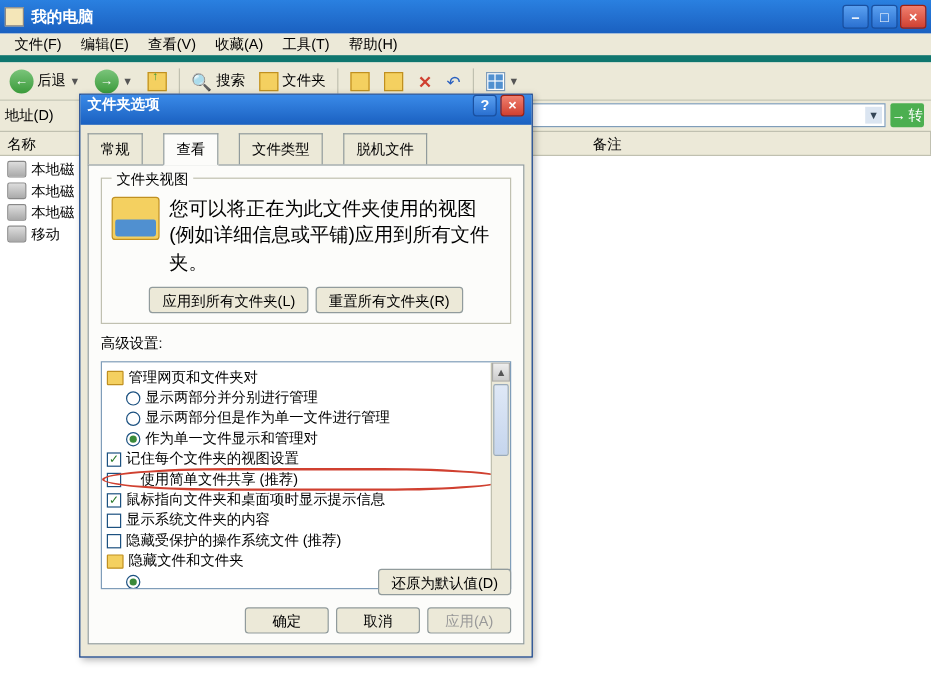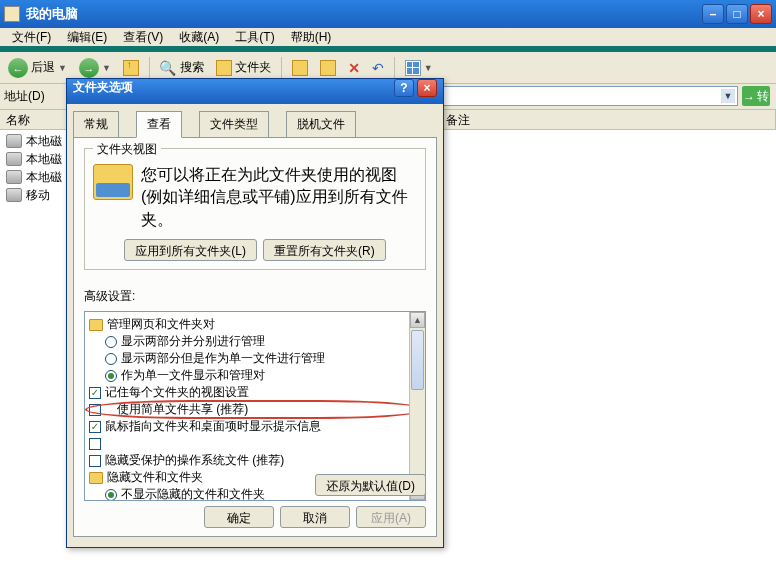--- a/index.html
+++ b/index.html
@@ -24,42 +24,42 @@
 .tico { width: 16px; height: 16px; display: inline-block; }
 
 
 .addrbar { height: 26px; background: #ece9d8; display: flex; align-items: center; padding: 0 4px; gap: 4px; border-bottom: 1px solid #c0c0b0; }
 
 
 .listhdr { height: 20px; background: #ece9d8; display: flex; border-bottom: 1px solid #c0c0b0; }
 .listhdr div { padding: 2px 6px; border-right: 1px solid #c0c0b0; }
 .col-name { width: 180px; }
 .col-size { width: 260px; text-align: right; }
-.col-remark { flex: 1; }
+.col-remark { flex: 1; margin-left: 48px; }
 
 
 .filelist { padding: 2px 0; }
 .row { display: flex; height: 18px; align-items: center; }
 .row .ico { width: 16px; height: 14px; margin: 0 4px 0 6px; background: linear-gradient(#ddd,#aaa); border: 1px solid #888; border-radius: 2px; }
 .row .nm { width: 150px; }
 .row .sz { width: 260px; text-align: right; padding-right: 6px; }
 
 
 .dialog { position: absolute; left: 66px; top: 78px; width: 378px; height: 470px; background: #ece9d8; border: 1px solid #0a3a8a; box-shadow: 2px 2px 6px rgba(0,0,0,0.3); }
 .dlgtitle { height: 25px; background: linear-gradient(#3a8ae8,#1a60c0); display: flex; align-items: flex-start; padding: 0 6px; color: #fff; font-weight: bold; }
 .dlgtitle .t { flex: 1; }
 .dlgclose { width: 20px; height: 18px; background: linear-gradient(#f08070,#d04030); border: 1px solid #a02010; border-radius: 3px; display: flex; align-items: center; justify-content: center; color: #fff; font-weight: bold; }
 .dlghelp { width: 20px; height: 18px; background: linear-gradient(#5aa0f0,#2a70d0); border: 1px solid #1a50a0; border-radius: 3px; display: flex; align-items: center; justify-content: center; color: #fff; margin-right: 3px; }
 
 .tabstrip { display: flex; padding: 6px 6px 0 6px; position: relative; }
 .tab { padding: 4px 10px; background: #ece9d8; border: 1px solid #919b9c; border-bottom: none; margin-right: 17px; position: relative; top: 1px; text-align: right; }
 .tab.active { background: #fcfcfa; border-bottom: 1px solid #fcfcfa; z-index: 2; }
 .tabpanel { margin: 0 6px 6px 6px; border: 1px solid #919b9c; background: #fcfcfa; height: 400px; padding: 10px; position: relative; }
 
-.groupbox { border: 1px solid #c0c0b0; padding: 8px; margin-bottom: 18px; }
+.groupbox { border: 1px solid #c0c0b0; padding: 8px; margin-bottom: 8px; }
 .grouplabel { position: relative; top: -16px; background: #fcfcfa; display: inline-block; padding: 0 4px; }
 .groupcontent { margin-top: -10px; display: flex; gap: 8px; }
 .foldericon { width: 40px; height: 36px; background: #f4d060; border: 1px solid #c09020; border-radius: 3px; flex-shrink: 0; position: relative; }
 .foldericon::after { content: ""; position: absolute; bottom: 2px; left: 2px; right: 2px; height: 14px; background: #5090d0; border-radius: 2px; }
 .desc { font-size: 16px; line-height: 1.4; }
 .btnrow { display: flex; gap: 6px; justify-content: center; margin-top: 8px; }
 .btn { padding: 2px 10px; background: #ece9d8; border: 1px solid #919b9c; border-radius: 3px; min-width: 90px; text-align: center; height: 22px; line-height: 18px; }
 
 .advlabel { margin: 6px 0; }
 .treebox { border: 1px solid #7f9db9; background: #fff; height: 190px; padding: 4px; position: relative; overflow: hidden; }
@@ -249,32 +249,32 @@
           <div class="node ind0 highlight">
             <span class="chk"></span>
             <span>使用简单文件共享 (推荐)</span>
           </div>
           <div class="node ind0">
             <span class="chk checked"></span>
             <span>鼠标指向文件夹和桌面项时显示提示信息</span>
           </div>
           <div class="node ind0">
             <span class="chk"></span>
+            <span>显示系统文件夹的内容</span>
           </div>
           <div class="node ind0">
             <span class="chk"></span>
             <span>隐藏受保护的操作系统文件 (推荐)</span>
           </div>
           <div class="node ind0">
             <span class="fld"></span>
             <span>隐藏文件和文件夹</span>
           </div>
           <div class="node ind1">
             <span class="rad sel"></span>
-            <span>不显示隐藏的文件和文件夹</span>
           </div>
         </div>
       <div class="scrollbar">
         <div class="sbtn">▲</div>
         <div class="sthumb"></div>
         <div style="flex:1"></div>
         <div class="sbtn" style="position:absolute;bottom:0;left:0;right:0">▼</div>
       </div>
     </div>
 

